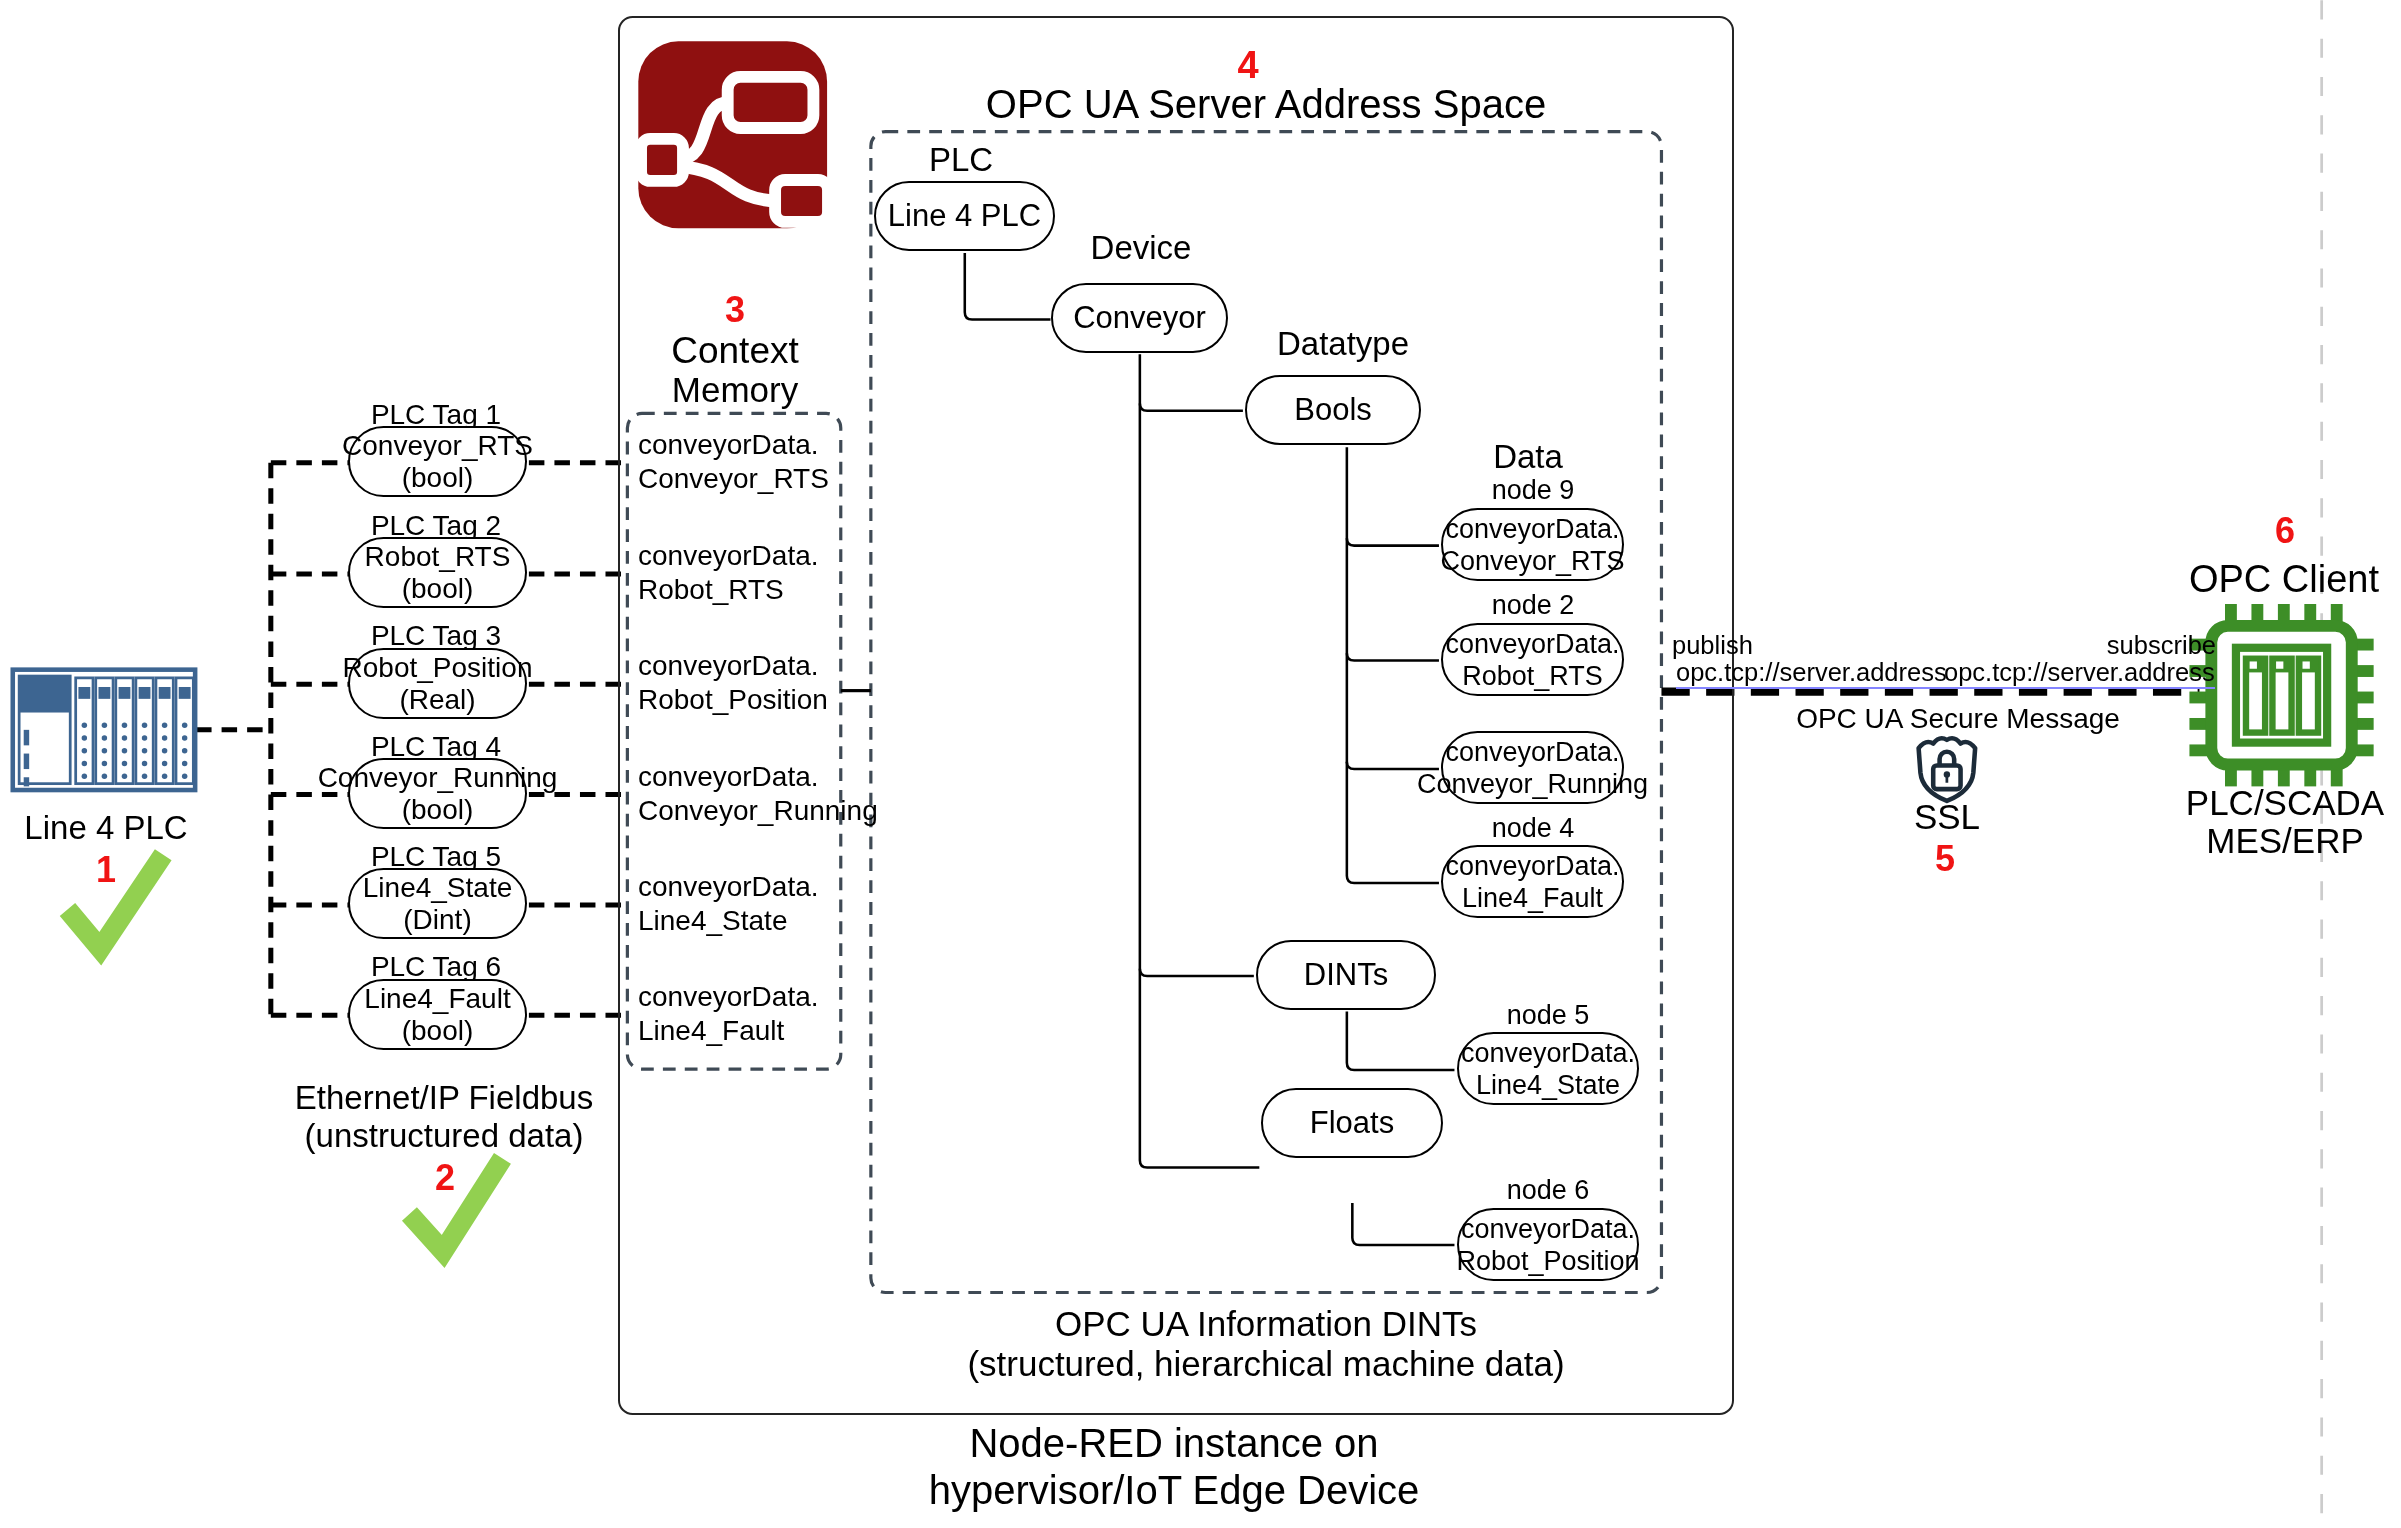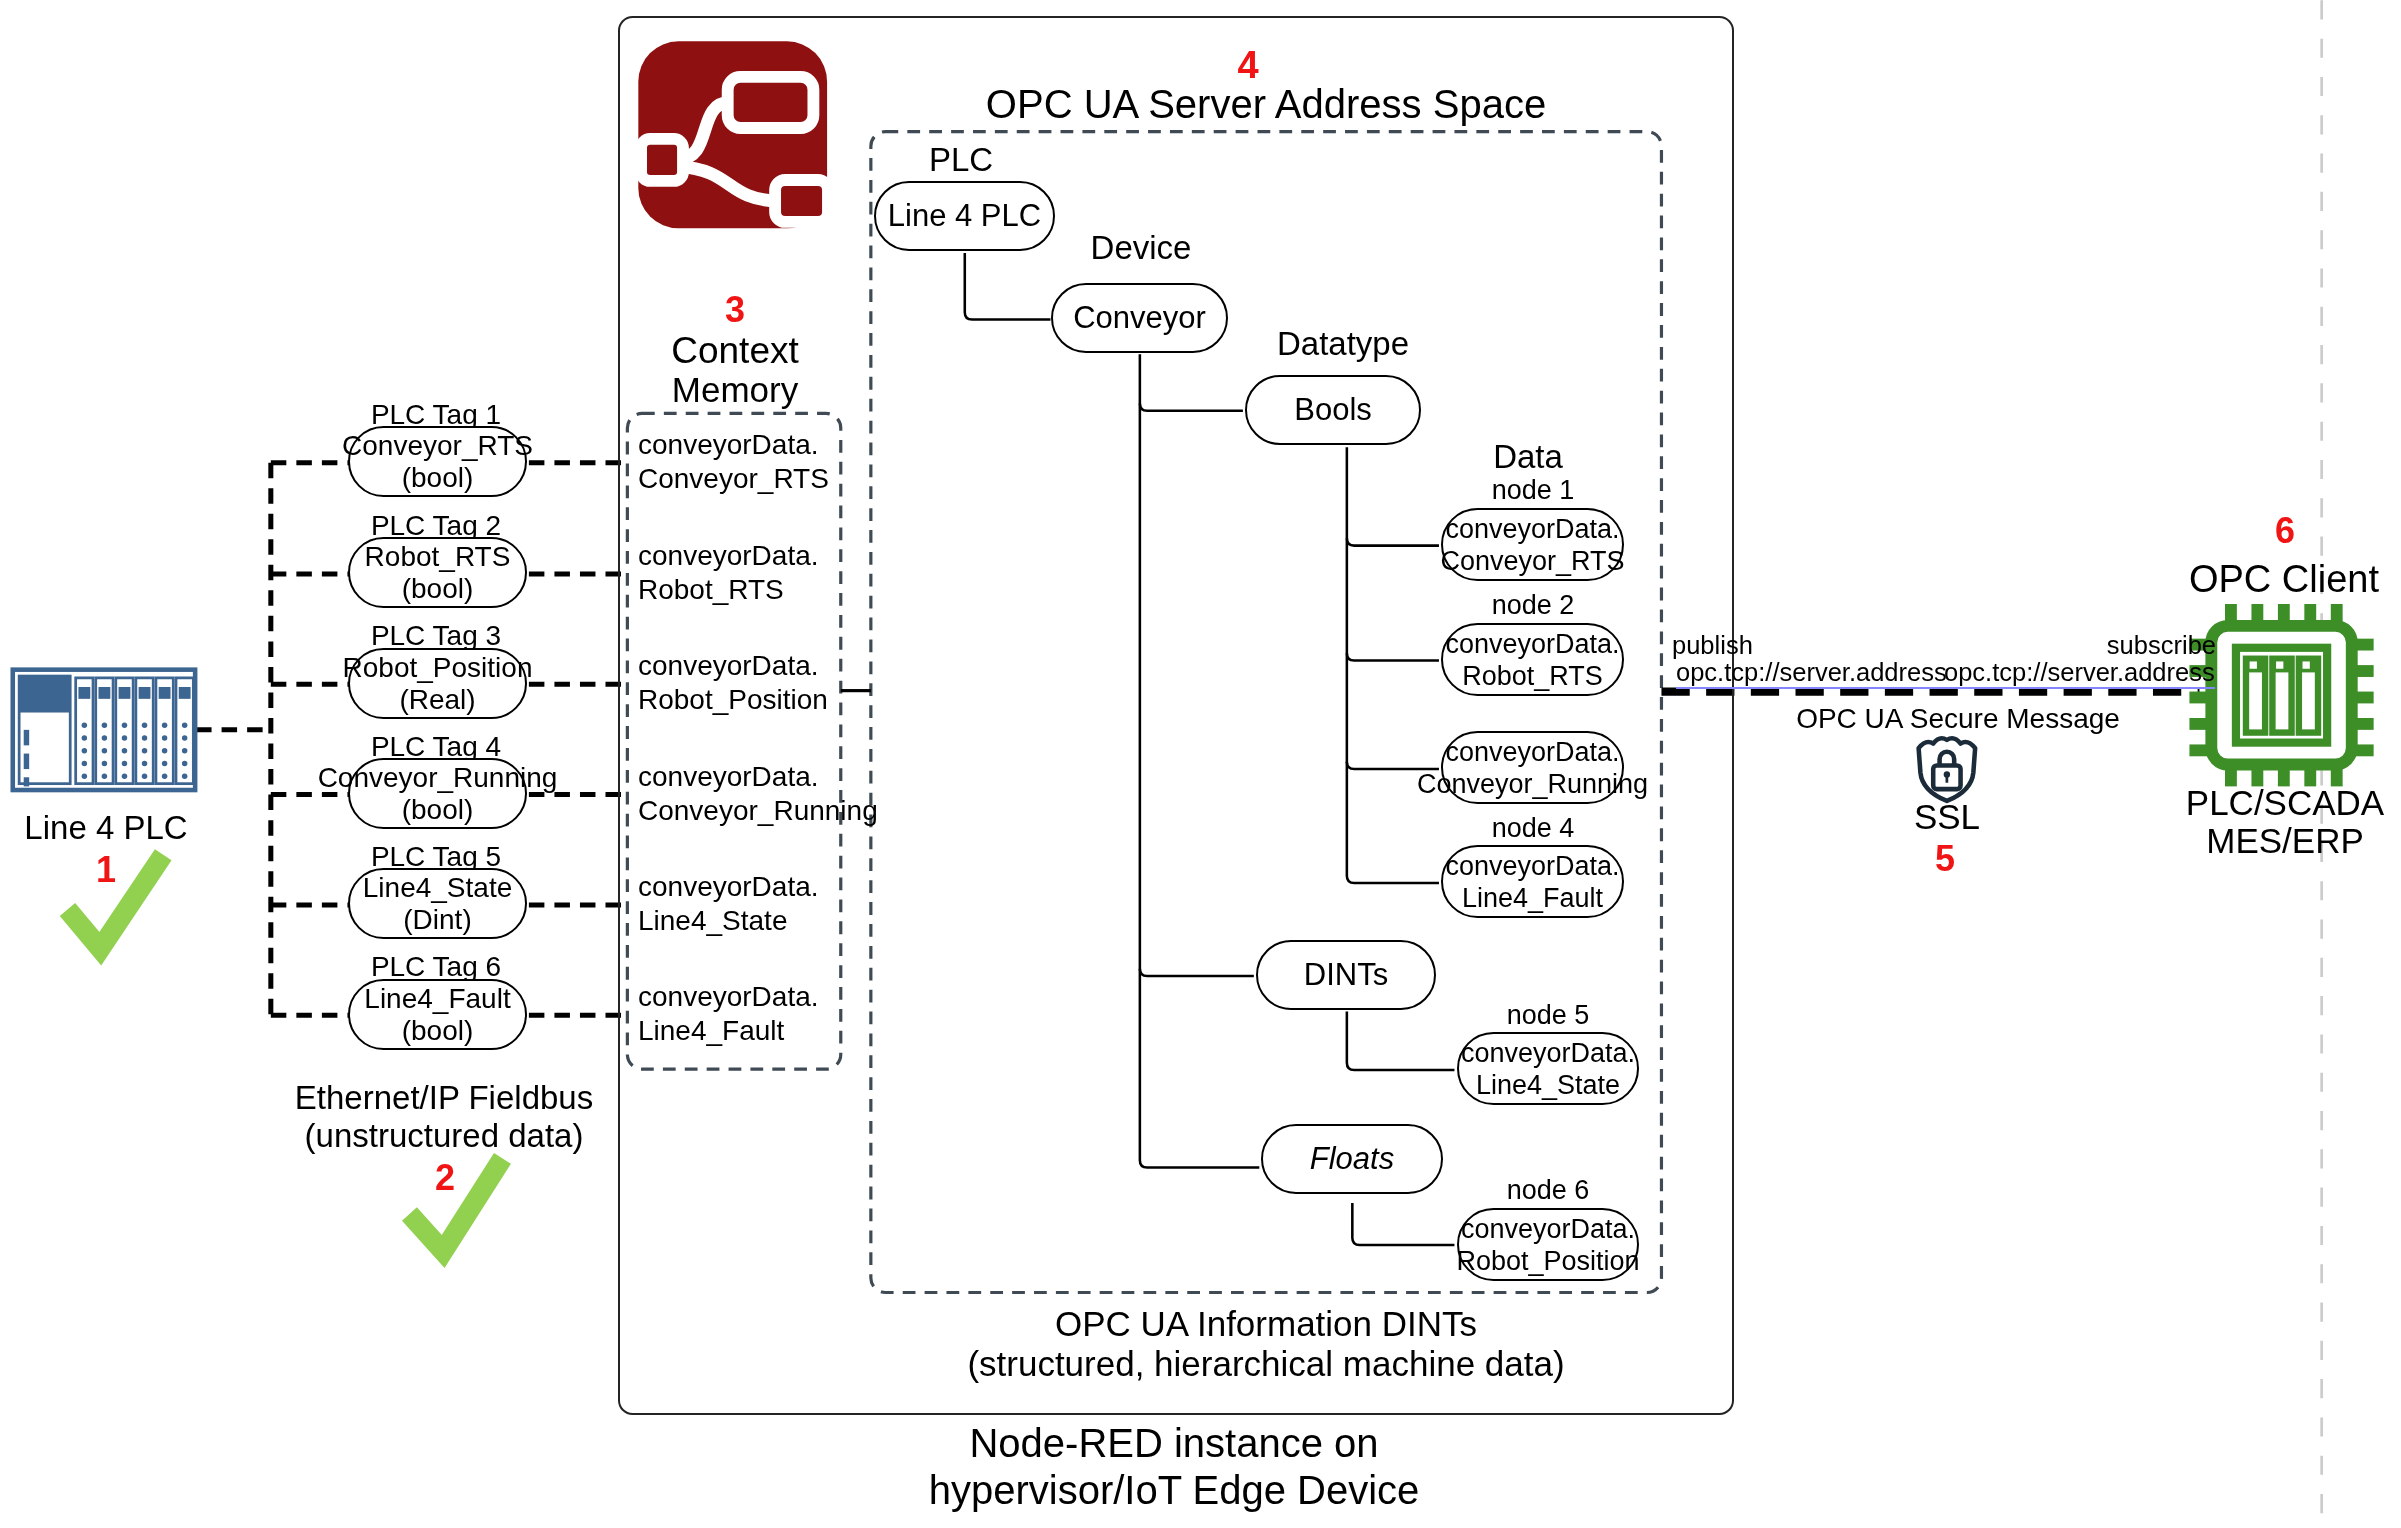--- a/index.html
+++ b/index.html
@@ -254,25 +254,25 @@
     </div>
   <div class="oval grptxt" style="left:1051px;top:283px;width:173px;height:66px;">
       <span>Conveyor</span>
     </div>
   <div class="oval grptxt" style="left:1245px;top:375px;width:172px;height:66px;">
       <span>Bools</span>
     </div>
   <div class="oval grptxt" style="left:1256px;top:940px;width:176px;height:66px;">
       <span>DINTs</span>
     </div>
-  <div class="oval grptxt" style="left:1261px;top:1124px;width:178px;height:66px;font-style:italic;">
+  <div class="oval grptxt" style="left:1261px;top:1088px;width:178px;height:66px;">
       <span>Floats</span>
     </div>
 
-  <div class="lbl cx" style="left:1533px;top:475px;font-size:27px;">node 1</div>
+  <div class="lbl cx" style="left:1533px;top:475px;font-size:27px;">node 9</div>
   <div class="oval nodetxt" style="left:1441px;top:508px;width:179px;height:69px;">
     <span>conveyorData.</span>
       <span>Conveyor_RTS</span>
     </div>
   <div class="lbl cx" style="left:1533px;top:590px;font-size:27px;">node 2</div>
   <div class="oval nodetxt" style="left:1441px;top:623px;width:179px;height:69px;">
     <span>conveyorData.</span>
       <span>Robot_RTS</span>
     </div>
   <div class="lbl cx" style="left:1533px;top:699px;font-size:27px;margin-top:48px;">node 3</div>

